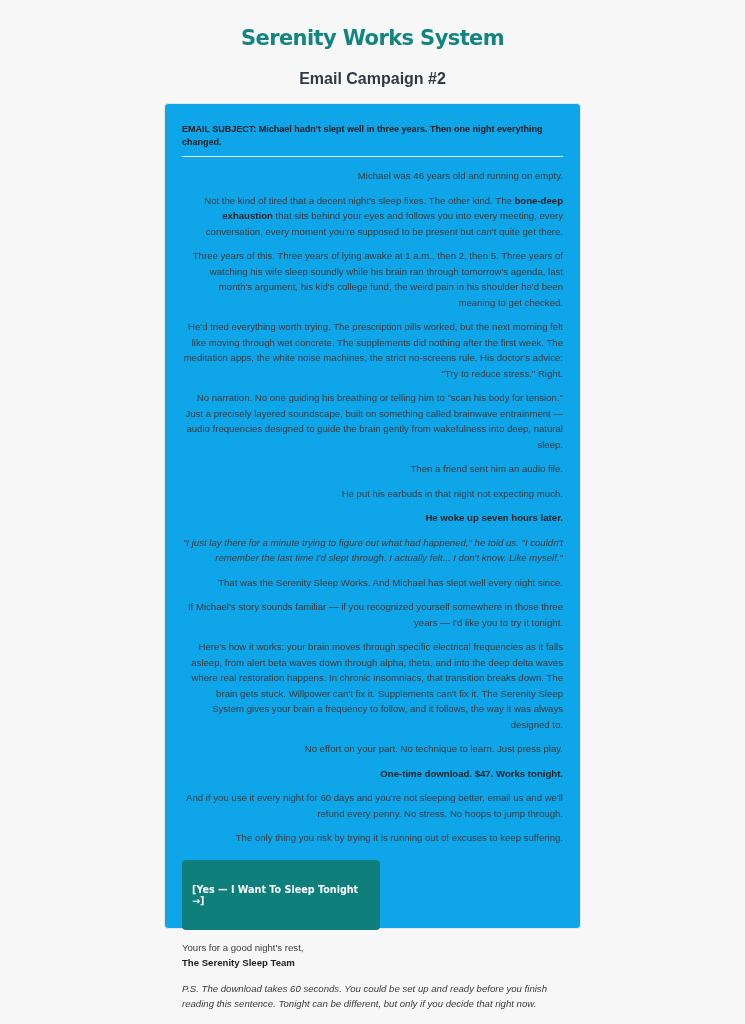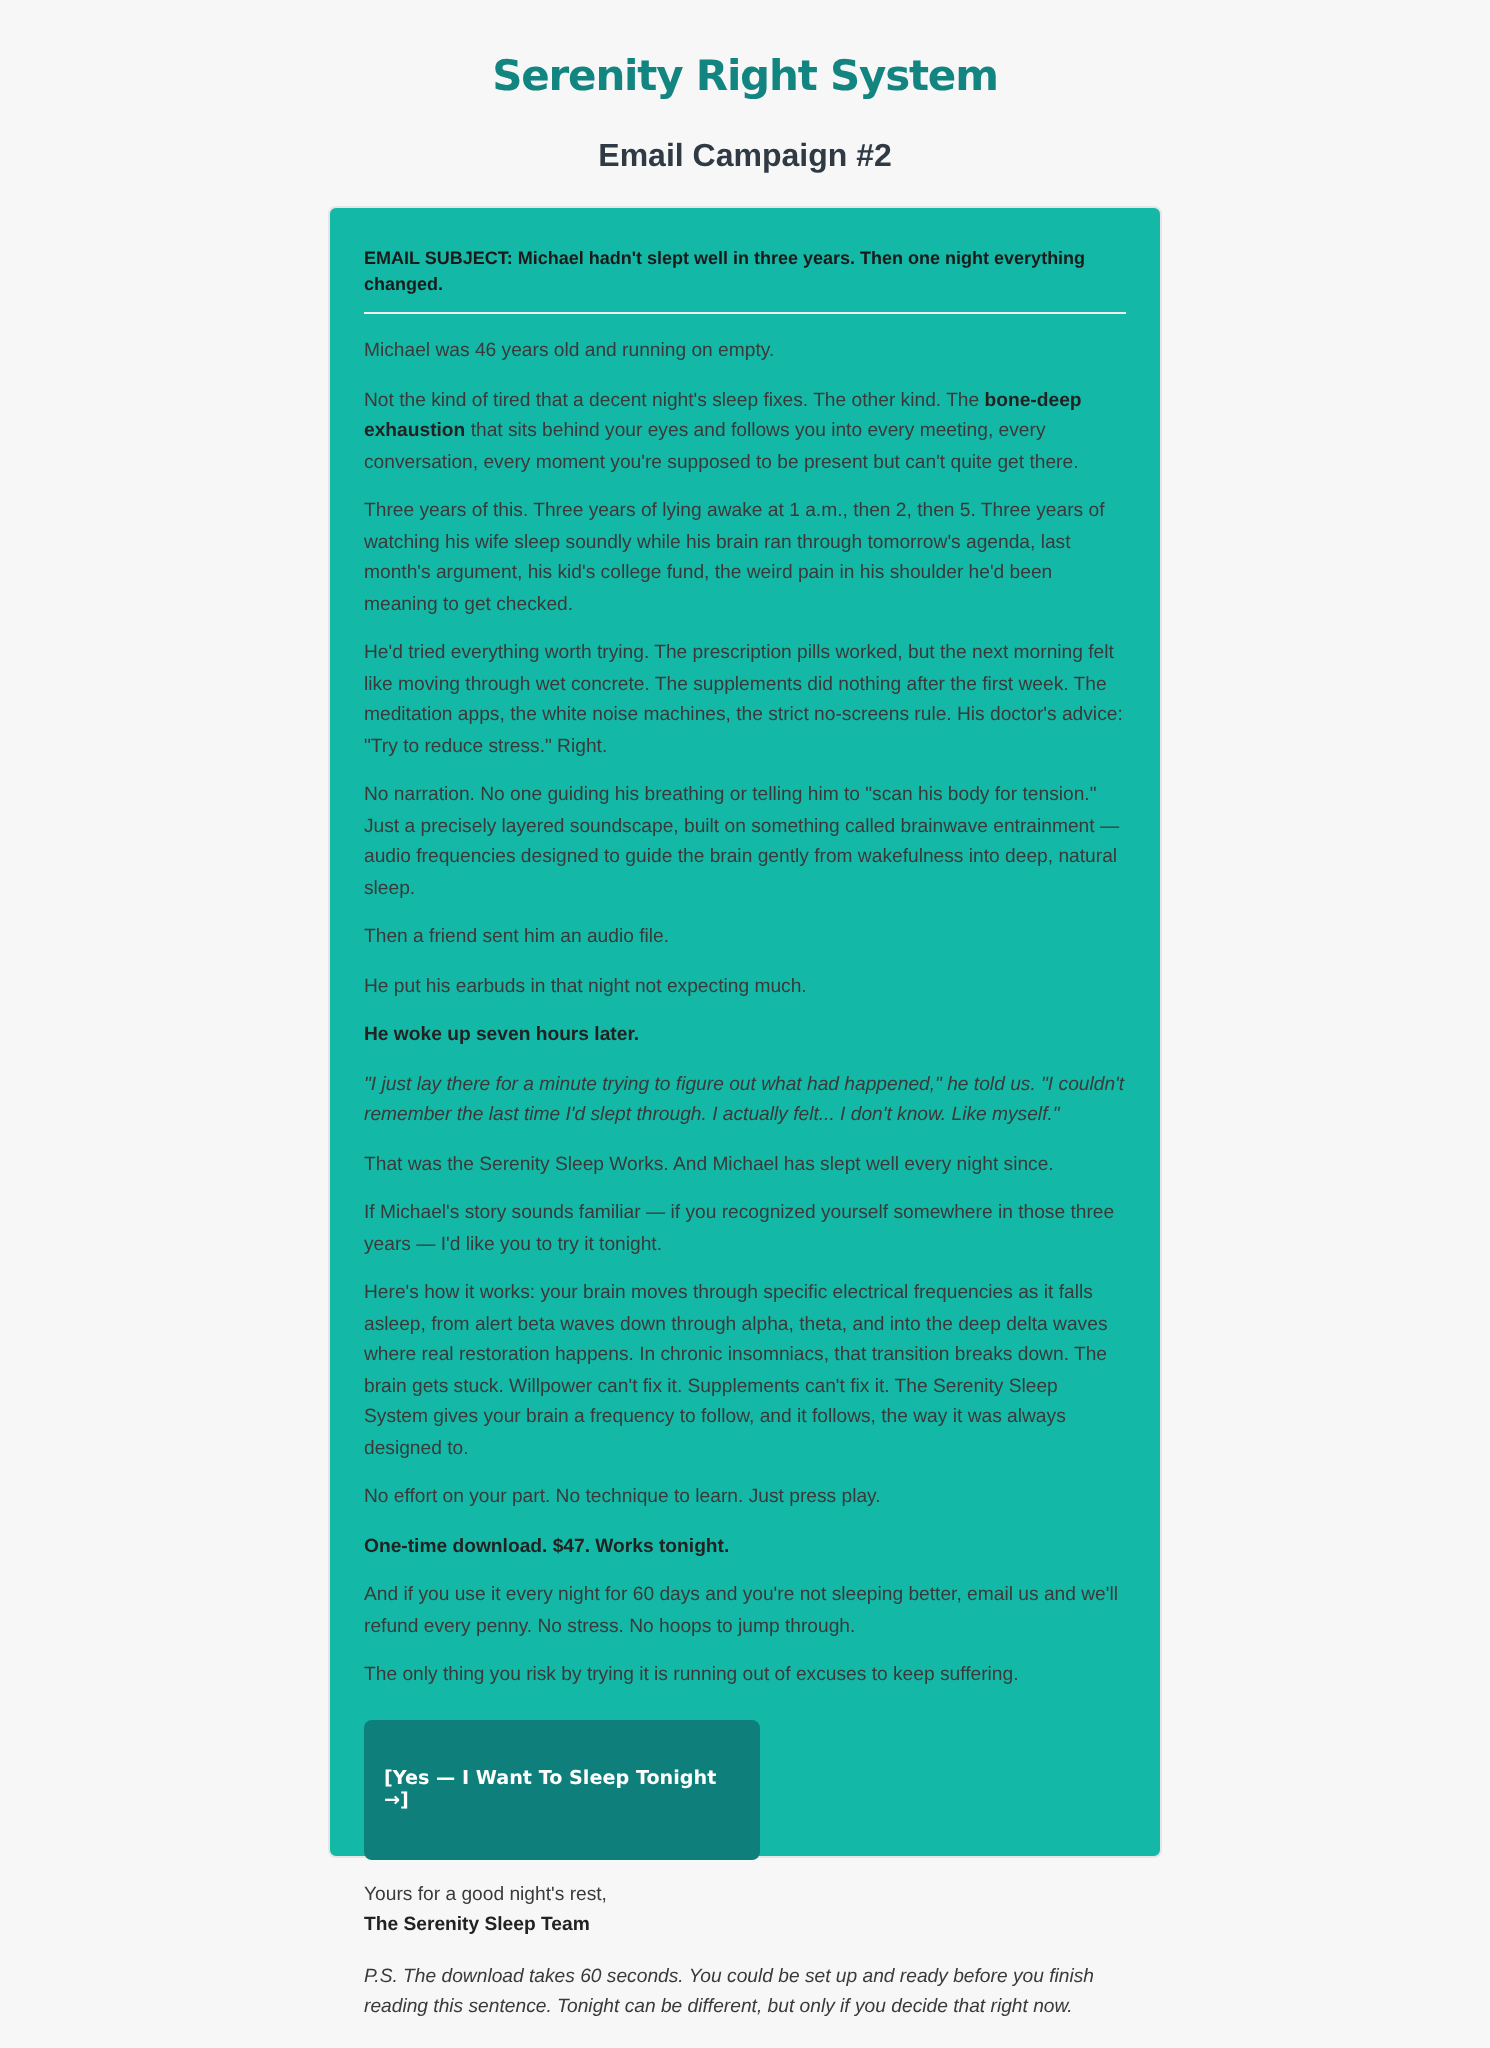--- a/index.html
+++ b/index.html
@@ -37,40 +37,41 @@
       font-weight: bold;
       color: #2f3a45;
       margin: 0;
     }
     .card {
       position: absolute;
       top: 103px;
       left: 164px;
       width: 417px;
       height: 826px;
-      background: #14b8a6;
+      background: #0ea5e9;
       border: 1px solid #e6e6e6;
       border-radius: 4px;
       box-sizing: border-box;
       padding: 19px 17px 0 17px;
     }
     .subject {
       font-size: 9px;
       font-weight: bold;
       color: #1a1a1a;
       line-height: 13px;
       padding-bottom: 7px;
       border-bottom: 1px solid #eeeeee;
       margin-bottom: 11px;
     }
     .body p {
       font-size: 9.6px;
       line-height: 15.5px;
       margin: 0 0 9px 0;
       color: #3a3a3a;
+      text-align: right;
     }
     .body p strong { color: #222222; }
     .body p.bold { font-weight: bold; color: #222222; }
     .body p.quote { font-style: italic; }
     .cta {
       display: inline-block;
       background: #0f7f7b;
       color: #ffffff;
       font-family: "DejaVu Sans", sans-serif;
       font-weight: bold;
@@ -94,21 +95,21 @@
       font-size: 9.6px;
       line-height: 15.5px;
       font-style: italic;
       color: #3a3a3a;
       margin: 0;
     }
   </style>
 </head>
 <body>
 
-<h1 class="brand">Serenity Right System</h1>
+<h1 class="brand">Serenity Works System</h1>
 <h2 class="campaign-title">Email Campaign #2</h2>
 
 <div class="card">
   <div class="subject">
     <span>EMAIL SUBJECT:</span>
     <span>Michael hadn't slept well in three years. Then one night everything changed.</span>
   </div>
 
   <div class="body">
     <p>Michael was 46 years old and running on empty.</p>

